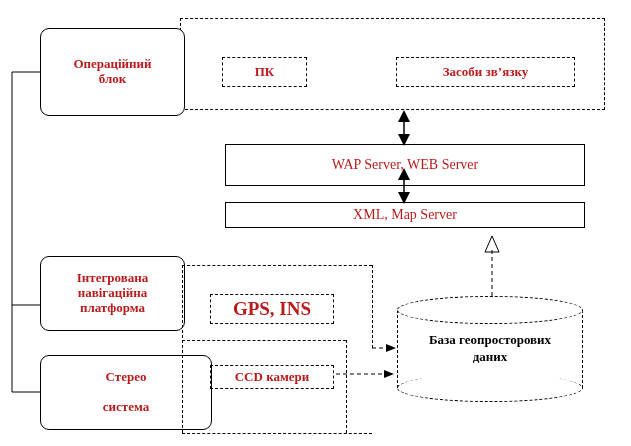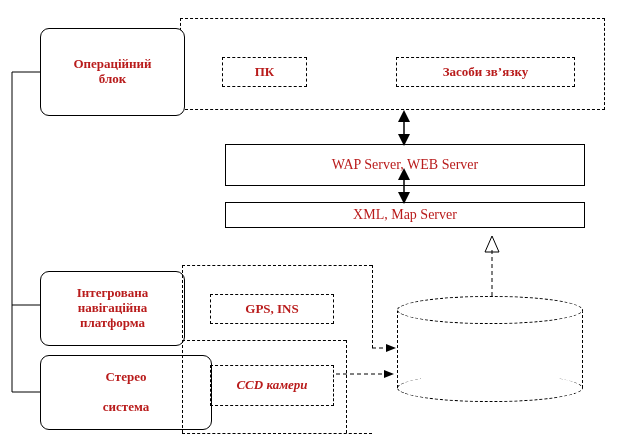--- a/index.html
+++ b/index.html
@@ -110,48 +110,52 @@
   </div>
 
   <div class="box solid" style="left:225px; top:144px; width:360px; height:42px; font-size:14px;">
     <span>WAP Server, WEB Server</span>
   </div>
 
   <div class="box solid" style="left:225px; top:202px; width:360px; height:26px; font-size:14px;">
     <span>XML, Map Server</span>
   </div>
 
-  <div class="box solid rounded bold-txt" style="left:40px; top:271px; width:145px; height:75px; font-size:13px;">
+  <div class="box solid rounded bold-txt" style="left:40px; top:256px; width:145px; height:75px; font-size:13px;">
     <span>
       <span>Інтегрована</span><br>
       <span>навігаційна</span><br>
       <span>платформа</span>
     </span>
   </div>
 
-  <div class="box dashed bold-txt" style="left:210px; top:294px; width:124px; height:30px; font-size:13px;">
+  <div class="box dashed bold-txt" style="left:210px; top:294px; width:124px; height:30px; font-size:19px;">
     <span>GPS, INS</span>
   </div>
 
   <div class="box solid rounded bold-txt" style="left:40px; top:355px; width:172px; height:75px; font-size:13px;">
     <span>
       <span>Стерео</span><br>
       <br>
       <span>система</span>
     </span>
   </div>
 
-  <div class="box dashed bold-txt" style="left:210px; top:365px; width:124px; height:41px; font-size:13px;font-style:italic;">
+  <div class="box dashed bold-txt" style="left:210px; top:365px; width:124px; height:24px; font-size:13px;">
     <span>CCD камери</span>
   </div>
 
   <div class="cyl" style="left:397px; top:296px; width:186px; height:106px;">
     <div class="body"></div>
     <div class="top"></div>
     <div class="bot"></div>
+    <div class="label bold-txt" style="font-size:13px;">
+      <span>База геопросторових</span><br>
+      <span>даних</span>
+    </div>
   </div>
 
   <svg class="overlay" xmlns="http://www.w3.org/2000/svg">
 
     <line x1="404" y1="112" x2="404" y2="144" stroke="#000" stroke-width="1.5"></line>
     <polygon points="404,110 398,122 410,122" fill="#000"></polygon>
     <polygon points="404,146 398,134 410,134" fill="#000"></polygon>
 
     <line x1="404" y1="170" x2="404" y2="202" stroke="#000" stroke-width="1.5"></line>
     <polygon points="404,168 398,180 410,180" fill="#000"></polygon>

